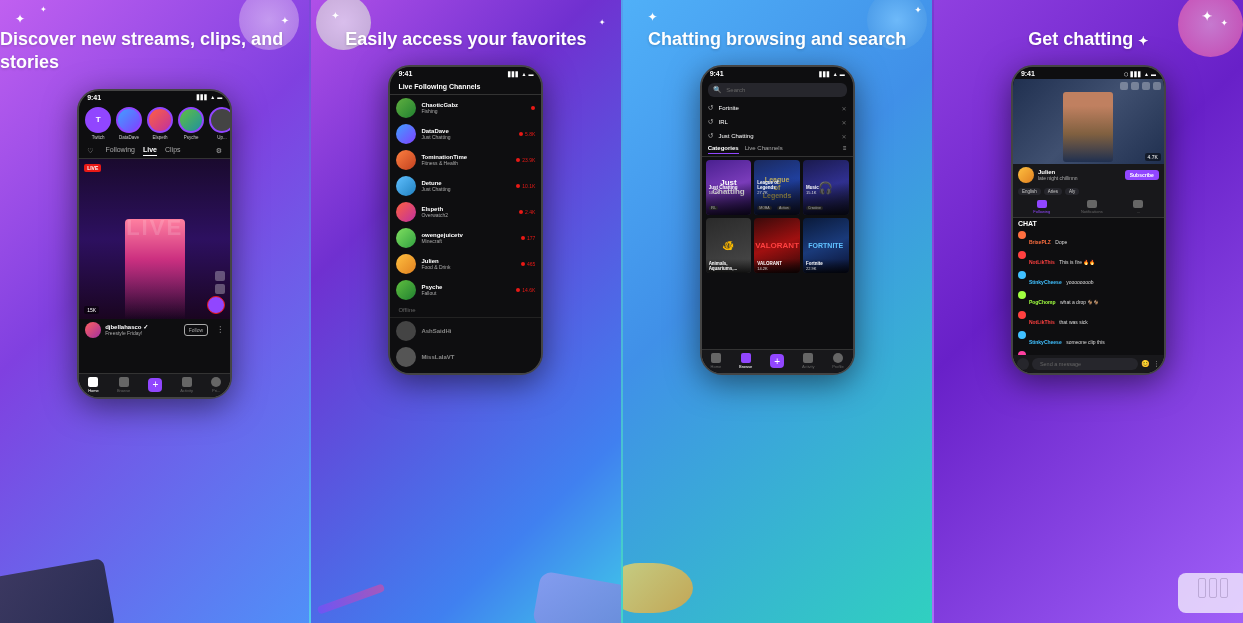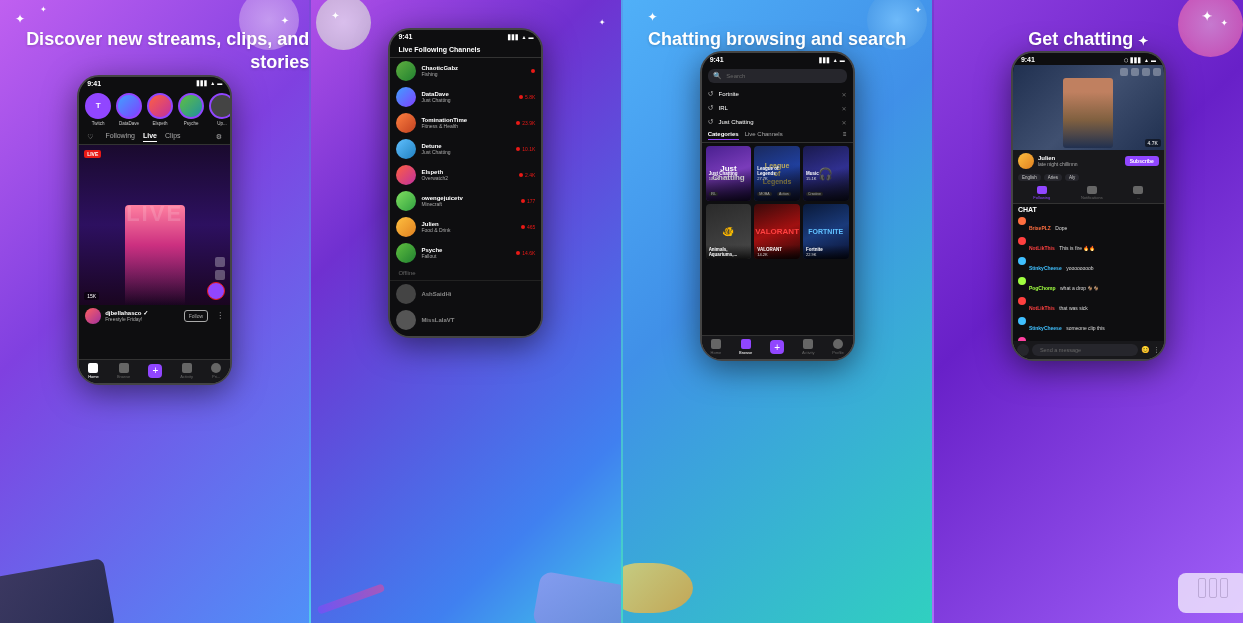--- a/index.html
+++ b/index.html
@@ -30,24 +30,25 @@
       background: linear-gradient(135deg, #50b0f8 0%, #4090e8 40%, #30d0c0 100%);
     }
     .panel-4 {
       background: linear-gradient(135deg, #9040e0 0%, #6820c8 40%, #a060f8 100%);
     }
 
     .panel-title {
       color: white;
       font-size: 18px;
       font-weight: 700;
-      text-align: right;
+      text-align: left;
       line-height: 1.3;
       z-index: 10;
       text-shadow: 0 1px 3px rgba(0,0,0,0.2);
+      margin-bottom: 14px;
     }
 
     
     .phone {
       width: 155px;
       height: 310px;
       background: #1a1a1a;
       border-radius: 22px;
       border: 2px solid #444;
       overflow: hidden;
@@ -704,20 +705,22 @@
 
   <div class="deco" style="bottom:-15px;left:-10px;width:120px;height:70px;background:linear-gradient(135deg,#303040,#1a1a2a);border-radius:8px;transform:rotate(-10deg);opacity:0.8;"></div>
 </div>
 
 <div class="panel panel-2">
   <span class="star" style="top:10px;left:20px;font-size:10px;">✦</span>
   <span class="star" style="top:18px;right:15px;font-size:8px;">✦</span>
 
   <div class="deco" style="top:-5px;left:5px;width:55px;height:55px;background:radial-gradient(circle,#f0f0f0,#d0d0d0);border-radius:50%;opacity:0.7;"></div>
 
+  <div class="panel-title">Easily access
+your favorites</div>
 
   <div class="phone">
     <div class="phone-screen p2-screen">
       <div class="status-bar">
         <span class="status-time">9:41</span>
         <div class="status-icons">
           <span style="font-size:5px;color:white;">▋▋▋</span>
           <span style="font-size:5px;color:white;">▲</span>
           <span style="font-size:5px;color:white;">▬</span>
         </div>

